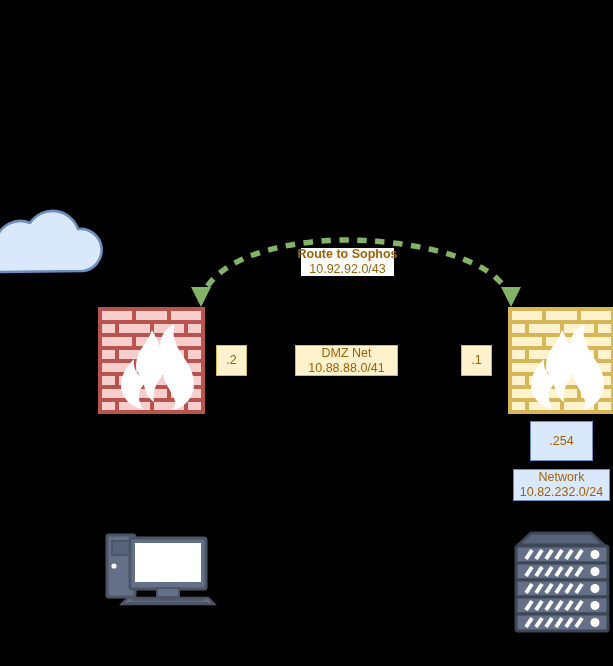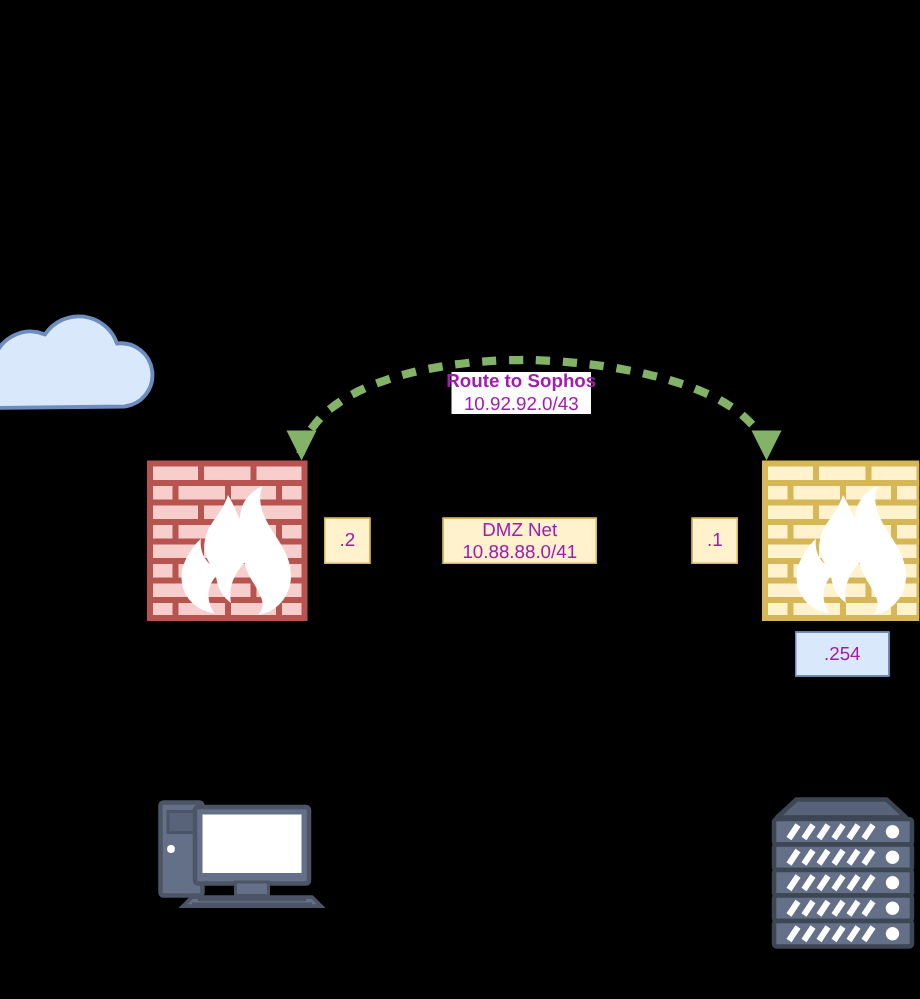--- a/index.html
+++ b/index.html
@@ -21,21 +21,21 @@
   
   .label-box {
     position: absolute;
     box-sizing: border-box;
     display: flex;
     flex-direction: column;
     align-items: center;
     justify-content: center;
     text-align: center;
     line-height: 1.18;
-    color: #a21caf;
+    color: #a16207;
     white-space: nowrap;
   }
   .label-box .ln {
     display: block;
   }
   .box-yellow {
     background: #fff2cc;
     border: 1px solid #d6b656;
     font-size: 12.5px;
   }
@@ -277,18 +277,22 @@
   </div>
 
   <div class="label-box box-yellow" style="left:216px; top:345px; width:31px; height:31px;">
     <span class="ln">.2</span>
   </div>
 
   <div class="label-box box-yellow" style="left:461px; top:345px; width:31px; height:31px;">
     <span class="ln">.1</span>
   </div>
 
-  <div class="label-box box-blue" style="left:530px; top:421px; width:63px; height:30px;">
+  <div class="label-box box-blue" style="left:530px; top:421px; width:63px; height:40px;">
     <span class="ln">.254</span>
   </div>
 
+  <div class="label-box box-blue" style="left:513px; top:469px; width:97px; height:32px;">
+    <span class="ln">Network</span>
+    <span class="ln">10.82.232.0/24</span>
+  </div>
 
 </div>
 
 </body></html>

